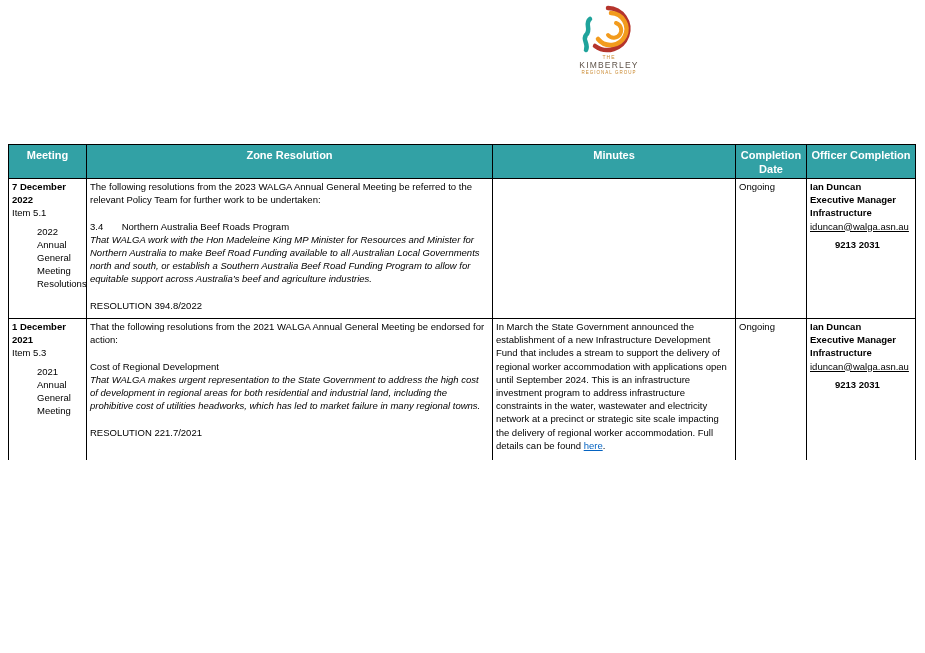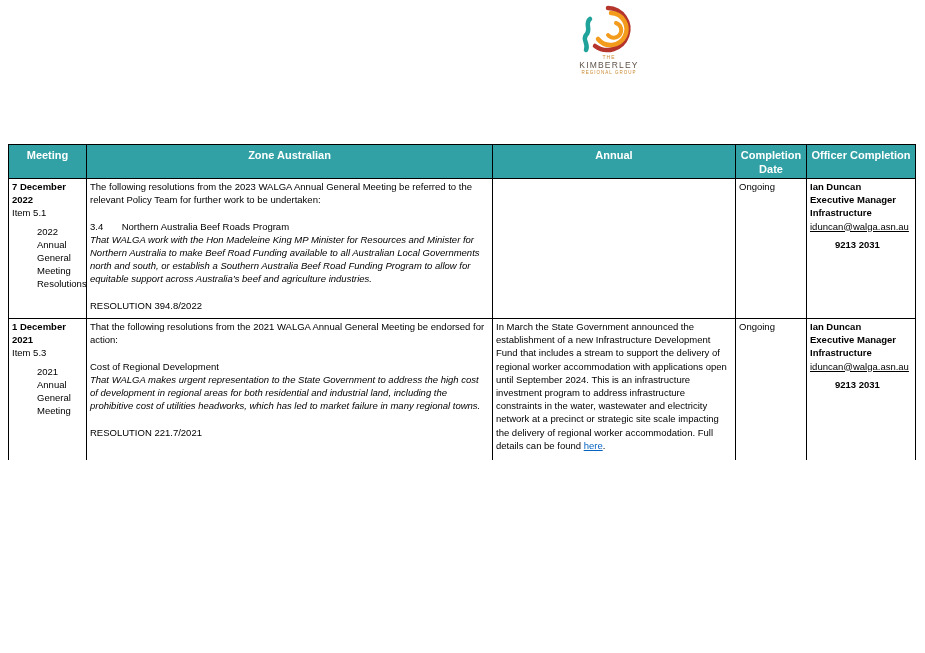--- a/index.html
+++ b/index.html
@@ -63,22 +63,22 @@
     <colgroup>
       <col style="width:78px">
         <col style="width:406px">
         <col style="width:243px">
         <col style="width:71px">
         <col style="width:109px">
     </colgroup>
     <thead>
       <tr>
         <th>Meeting</th>
-        <th>Zone Australian</th>
-        <th>Annual</th>
+        <th>Zone Resolution</th>
+        <th>Minutes</th>
         <th>Completion Date</th>
         <th>Officer Completion</th>
       </tr>
     </thead>
     <tbody>
         <tr>
           <td>
             <div class="para"><span class="b">7 December 2022</span></div>
             <div class="para"><span class="">Item 5.1</span></div>
             <div class="para gap"><span class="">2022 Annual General Meeting Resolutions</span></div>

